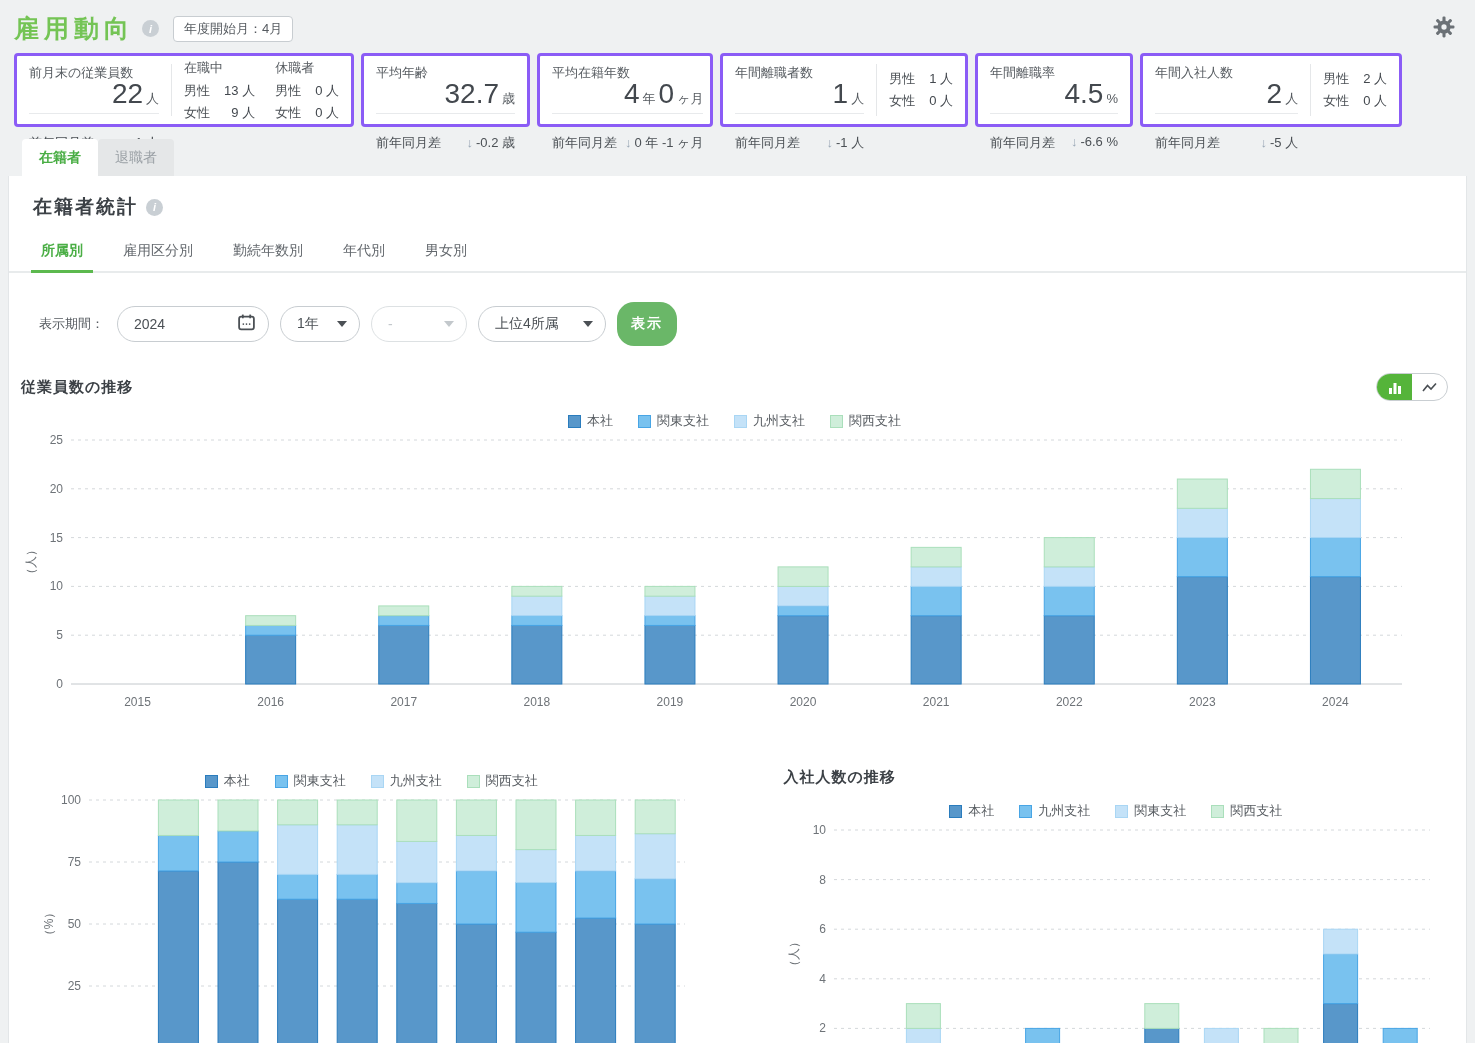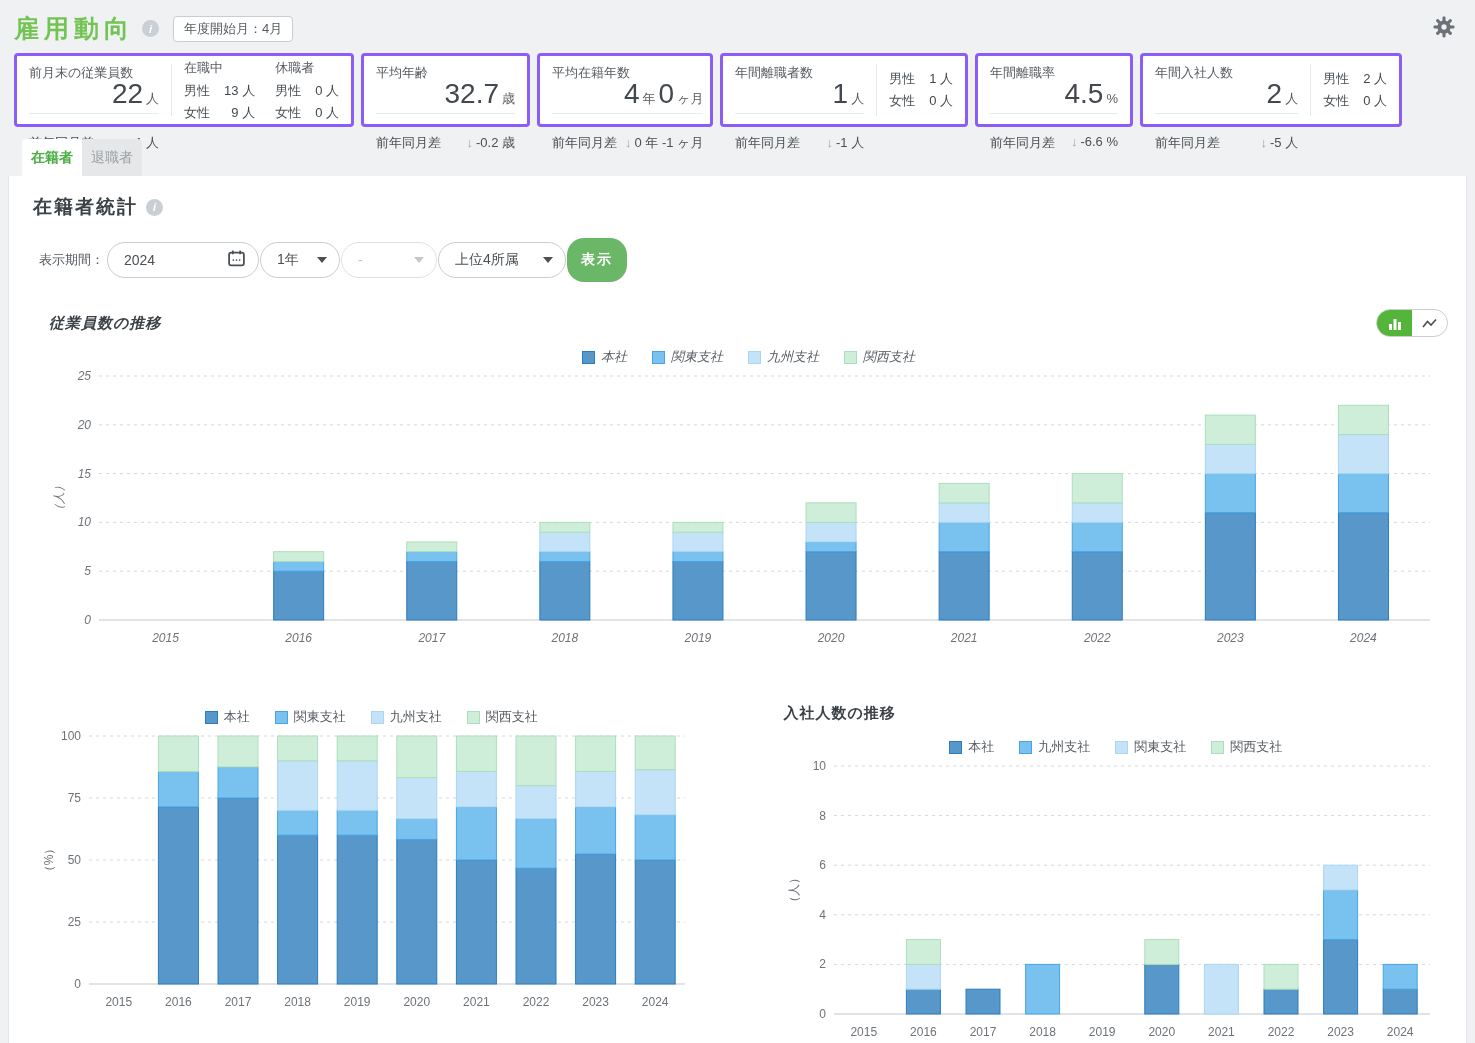--- a/index.html
+++ b/index.html
@@ -34,52 +34,52 @@
   .gcols { display:flex; gap:20px; align-items:center; }
   .gcol { display:flex; flex-direction:column; justify-content:center; gap:4px; font-size:13px; }
   .ghead { color:#565b60; margin-bottom:1px; }
   .grow { display:flex; justify-content:space-between; gap:14px; white-space:nowrap; }
   .grow .gv { color:#43484e; text-align:right; }
   .w-head { width:340px; } .w-age { width:169px; } .w-ten { width:176px; }
   .w-leav { width:248px; } .w-rate { width:158px; } .w-hire { width:262px; }
 
   
   .tabs { display:flex; margin-left:22px; }
-  .tab { width:60px; height:37px; display:flex; align-items:center; justify-content:center;
+  .tab { width:76px; height:37px; display:flex; align-items:center; justify-content:center;
     font-size:14px; border-radius:4px 4px 0 0; cursor:pointer; }
   .tab.active { background:#fff; color:#4aae45; font-weight:bold; }
   .tab.inactive { background:#e5e7e8; color:#9aa0a5; }
 
   
   .panel { background:#fff; margin:0 8px; border:1px solid #e3e6e8; border-top:none;
     min-height:880px; padding-bottom:30px; }
   .sec-title-row { display:flex; align-items:center; padding:18px 0 0 24px; }
   .sec-title { font-size:19px; font-weight:bold; color:#3c4146; letter-spacing:2px; }
 
   .subtabs { display:flex; gap:36px; padding:16px 0 0 30px; border-bottom:2px solid #e8ebec; }
   .subtab { font-size:14px; color:#62676c; padding:6px 2px 11px; cursor:pointer; position:relative; }
   .subtab.active { color:#4aae45; font-weight:bold; }
   .subtab.active::after { content:""; position:absolute; left:-8px; right:-8px; bottom:-2px;
     height:3px; background:#5cb94e; }
 
   
-  .filters { display:flex; align-items:center; gap:1px; padding:18px 0 0 30px; }
+  .filters { display:flex; align-items:center; gap:11px; padding:18px 0 0 30px;margin-top:11px; }
   .filters-label { font-size:13px; color:#565b60; margin-right:2px; }
   .pill { height:36px; border:1px solid #c8cdd1; border-radius:18px; background:#fff;
     display:flex; align-items:center; justify-content:space-between; padding:0 12px 0 16px;
     font-size:14px; color:#4b5055; cursor:pointer; }
   .pill.disabled { border-color:#dde1e3; color:#c3c8cc; cursor:default; }
   .caret { width:0; height:0; border-left:5px solid transparent; border-right:5px solid transparent;
     border-top:6px solid #4b5055; margin-left:10px; }
   .caret.dim { border-top-color:#c3c8cc; }
   .btn-show { height:44px; width:60px; border:none; border-radius:17px; background:#6ab768;
     color:#fff; font-size:14px; font-weight:bold; letter-spacing:2px; cursor:pointer; }
 
   
-  .chart1-wrap { padding:26px 18px 0 40px;font-style:italic; }
+  .chart1-wrap { padding:26px 18px 0 12px; }
   .chart-title-row { display:flex; justify-content:space-between; align-items:center; min-height:30px; }
   .chart-title { font-size:15px; font-weight:bold; color:#3c4146; letter-spacing:1px; }
   .toggle { display:inline-flex; border:1px solid #c9ced2; border-radius:15px; overflow:hidden;
     height:28px; background:#fff; }
   .seg { width:35px; display:flex; align-items:center; justify-content:center; cursor:pointer; }
   .seg.on { background:#55b43a; }
   .legend { display:flex; justify-content:center; gap:25px; margin:10px 0 2px; }
   .legend-item { display:flex; align-items:center; gap:6px; font-size:13px; color:#565b60; cursor:pointer; }
   .swatch { width:13px; height:13px; border:1px solid; display:inline-block; }
   .charts-row { display:flex; gap:80px; padding:42px 18px 0 30px; }
@@ -255,20 +255,27 @@
   <div class="tab inactive">退職者</div>
 </div>
 
 <div class="panel">
 
   <div class="sec-title-row">
     <span class="sec-title">在籍者統計</span>
     <span class="info-ic">i</span>
   </div>
 
+  <div class="subtabs">
+    <span class="subtab active">所属別</span>
+    <span class="subtab">雇用区分別</span>
+    <span class="subtab">勤続年数別</span>
+    <span class="subtab">年代別</span>
+    <span class="subtab">男女別</span>
+  </div>
 
   <div class="filters">
     <span class="filters-label">表示期間：</span>
     <div class="pill" style="width:152px">
       <span>2024</span>
       <span>
         <svg width="19" height="19" viewBox="0 0 18 18" fill="none" stroke="#4b5055" stroke-width="1.7">
           <rect x="2" y="3.5" width="14" height="12" rx="2"></rect>
           <line x1="5.5" y1="1.5" x2="5.5" y2="5"></line>
           <line x1="12.5" y1="1.5" x2="12.5" y2="5"></line>

